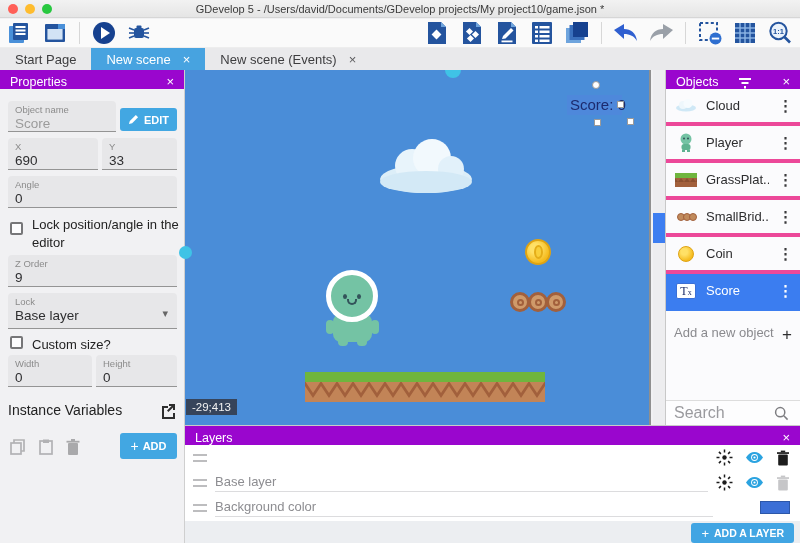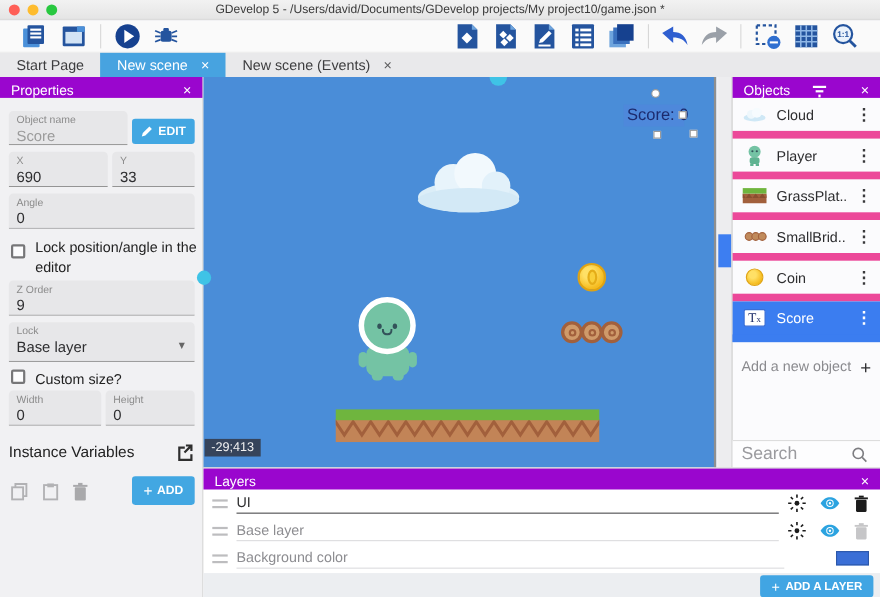--- a/index.html
+++ b/index.html
@@ -7,21 +7,21 @@
   body{font-family:"Liberation Sans",sans-serif;background:#f1f1f3;overflow:hidden}
   .app{position:relative;width:800px;height:543px;background:#f1f1f3;overflow:hidden}
 
   
   .titlebar{position:absolute;left:0;top:0;width:800px;height:18px;background:linear-gradient(#f2f2f2,#e5e5e5);border-bottom:1px solid #d6d6d6;display:flex;align-items:center;justify-content:center;font-size:11px;color:#3a3a3a}
   .lights{position:absolute;left:8px;top:4px;display:flex;gap:7px}
   .light{width:10px;height:10px;border-radius:50%}
   .light.red{background:#ff5f57}.light.yellow{background:#febc2e}.light.green{background:#28c840}
 
   
-  .toolbar{position:absolute;left:0;top:19px;width:800px;height:29px;background:#fafafa;display:flex;align-items:center;justify-content:space-between;padding:0 18px;border-bottom:1px solid #ededed}
+  .toolbar{position:absolute;left:0;top:19px;width:800px;height:29px;background:#fafafa;display:flex;align-items:center;justify-content:space-between;padding:0 6px;border-bottom:1px solid #ededed}
   .tgroup{display:flex;align-items:center;gap:7px}
   .tbtn{width:28px;height:26px;display:flex;align-items:center;justify-content:center;cursor:pointer}
   .tsep{width:1px;height:22px;background:#d7d7d7;margin:0 3px}
 
   
   .tabbar{position:absolute;left:0;top:48px;width:800px;height:22px;background:#e9e9eb;display:flex;align-items:stretch}
   .tab{display:flex;align-items:center;gap:12px;padding:0 15px;font-size:13px;color:#3d3d3f;cursor:pointer;white-space:nowrap}
   .tab .x{font-size:13px;color:#5c5c5e;line-height:1}
   .tab.active{background:#47a3e0;color:#fff}
   .tab.active .x{color:#fff}
@@ -66,21 +66,21 @@
   .bcircle .inner{width:7px;height:7px;border-radius:50%;border:2px solid #a2603c}
   .player-torso{position:absolute;left:148px;top:244px;width:39px;height:28px;background:#74c3a4;border-radius:8px}
   .player-arm{position:absolute;top:250px;width:8px;height:14px;background:#74c3a4;border-radius:4px}
   .player-leg{position:absolute;top:268px;width:10px;height:8px;background:#74c3a4;border-radius:0 0 4px 4px}
   .player-ring{position:absolute;left:141px;top:200px;width:52px;height:52px;border-radius:50%;border:5px solid #fff;background:#74c3a4;overflow:hidden}
   .eye{position:absolute;top:19px;width:4px;height:5px;background:#33535a;border-radius:50%}
   .smile{position:absolute;left:16px;top:24px;width:10px;height:6px;border:2px solid #33535a;border-top:none;border-radius:0 0 8px 8px}
 
   
   .objects{position:absolute;left:665px;top:70px;width:135px;height:355px;background:#fbfbfd;border-left:1px solid #c8c8c8;display:flex;flex-direction:column}
-  .orow{height:37px;display:flex;align-items:center;gap:7px;padding:0 5px 0 7px;border-bottom:7px solid #ec4899;font-size:13px;color:#2d2d2f;cursor:pointer}
+  .orow{height:37px;display:flex;align-items:center;gap:7px;padding:0 5px 0 7px;border-bottom:4px solid #ec4899;font-size:13px;color:#2d2d2f;cursor:pointer}
   .orow.selected{background:#3b7df0;color:#fff;border-bottom-color:#3b7df0}
   .oicon{width:26px;display:flex;justify-content:center;align-items:center;flex:none}
   .olabel{overflow:hidden;white-space:nowrap}
   .omenu{margin-left:auto;font-size:15px;font-weight:bold;color:#39393b;padding:0 2px;cursor:pointer}
   .orow.selected .omenu{color:#fff}
   .addobj{height:30px;display:flex;align-items:flex-start;padding:14px 8px;font-size:13px;color:#8a8a8e;cursor:pointer}
   .addobj .plus{margin-left:auto;font-size:17px;color:#2e2e30}
   .osearch{margin-top:auto;height:25px;border-top:1px solid #ddd;background:#fdfdfe;display:flex;align-items:center;padding:0 8px;gap:4px}
   .osearch input{border:none;outline:none;background:transparent;font-size:16px;color:#444;width:96px;font-family:"Liberation Sans",sans-serif}
   .osearch input::placeholder{color:#9a9a9e}
@@ -498,21 +498,20 @@
   </div>
 
   <div class="layerspanel">
     <div class="phead">
       <span>Layers</span>
       <span class="x">×</span>
     </div>
 
     <div class="lrow">
       <span class="drag"></span>
-      <input class="lname focus" value="UI" style="">
       <span class="licons">
         <svg width="17" height="17" viewBox="0 0 17 17">
             <circle cx="8.5" cy="8.5" r="2.2" fill="#1c1c1c"></circle>
             <g stroke="#1c1c1c" stroke-width="1.5">
               <line x1="8.5" y1="0.5" x2="8.5" y2="3.5"></line>
               <line x1="8.5" y1="13.5" x2="8.5" y2="16.5"></line>
               <line x1="0.5" y1="8.5" x2="3.5" y2="8.5"></line>
               <line x1="13.5" y1="8.5" x2="16.5" y2="8.5"></line>
               <line x1="2.9" y1="2.9" x2="4.9" y2="4.9"></line>
               <line x1="12.1" y1="12.1" x2="14.1" y2="14.1"></line>

